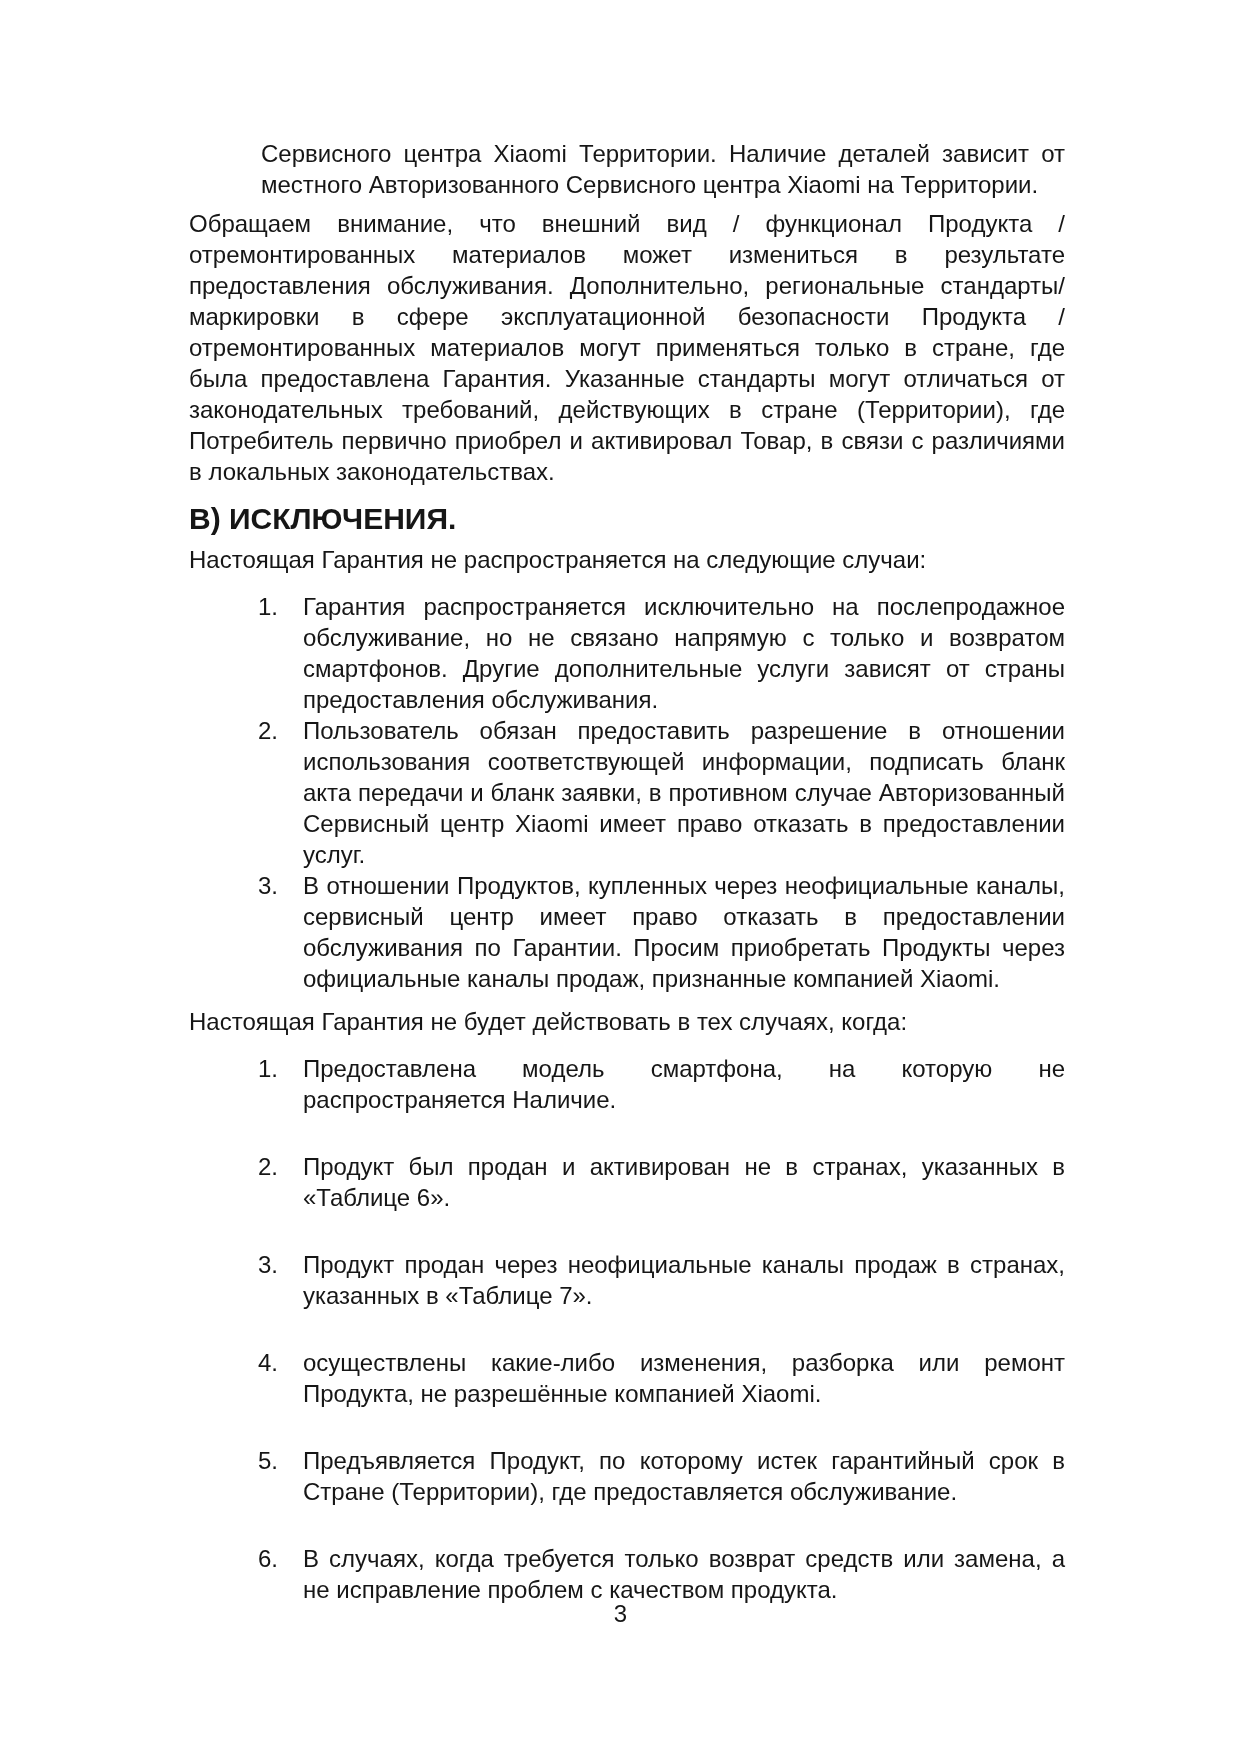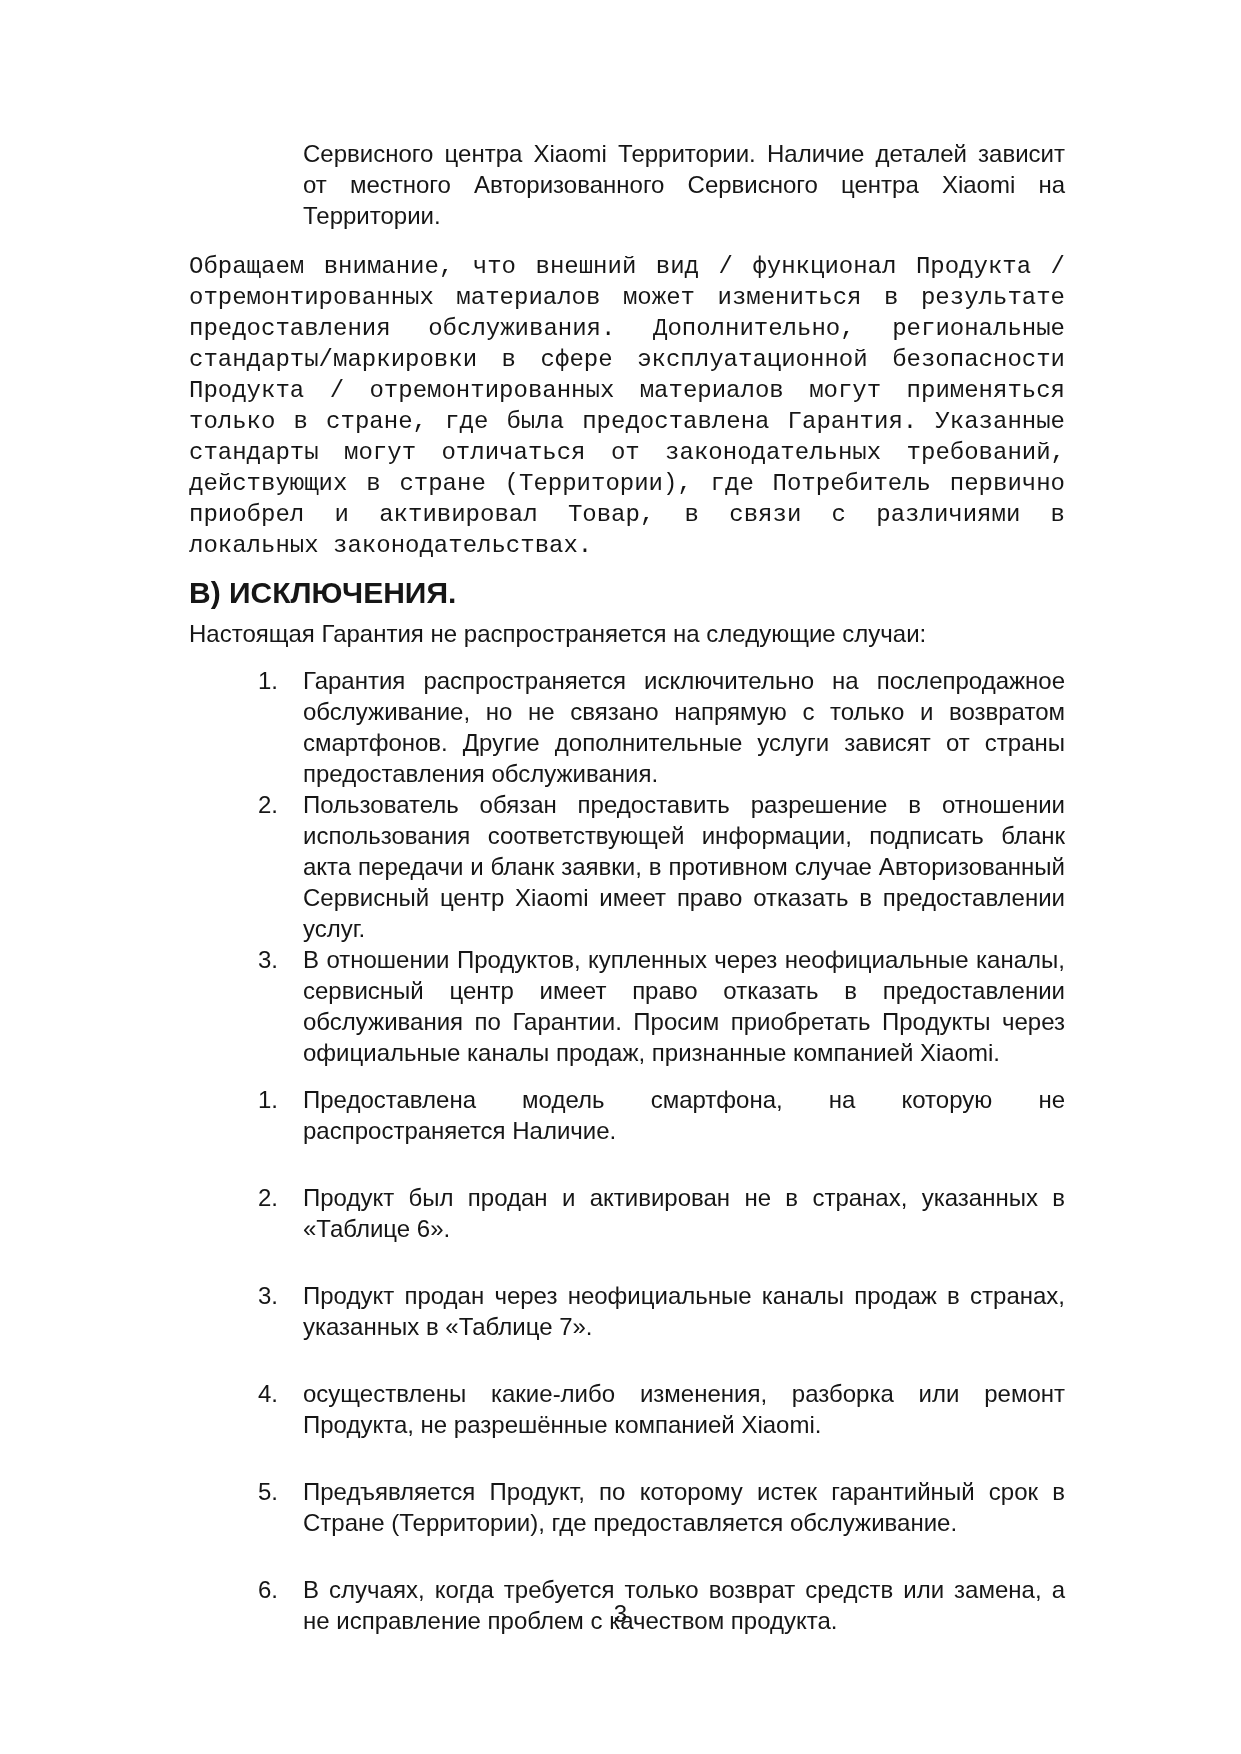--- a/index.html
+++ b/index.html
@@ -19,25 +19,24 @@
     font-size: 24px;
     line-height: 31px;
     color: #161616;
     overflow: hidden;
   }
   .para {
     margin: 0;
     text-align: justify;
   }
   .hang {
-    margin-left: 114px;
+    margin-left: 72px;
   }
   .notice {
-    margin-top: 20px;
-    font-family: Liberation Mono, monospace;
+    margin-top: 8px;
   }
   .heading {
     margin: 16px 0 0 0;
     font-size: 30px;
     line-height: 31px;
     font-weight: bold;
     text-align: left;
   }
   .lead {
     margin-top: 10px;
@@ -93,20 +92,21 @@
   <h2 class="heading">В) ИСКЛЮЧЕНИЯ.</h2>
 
   <p class="para lead">Настоящая Гарантия не распространяется на следующие случаи:</p>
 
   <ol class="list list-tight">
     <li>Гарантия распространяется исключительно на послепродажное обслуживание, но не связано напрямую с только и возвратом смартфонов. Другие дополнительные услуги зависят от страны предоставления обслуживания.</li>
     <li>Пользователь обязан предоставить разрешение в отношении использования соответствующей информации, подписать бланк акта передачи и бланк заявки, в противном случае Авторизованный Сервисный центр Xiaomi имеет право отказать в предоставлении услуг.</li>
     <li>В отношении Продуктов, купленных через неофициальные каналы, сервисный центр имеет право отказать в предоставлении обслуживания по Гарантии. Просим приобретать Продукты через официальные каналы продаж, признанные компанией Xiaomi.</li>
   </ol>
 
+  <p class="para lead2">Настоящая Гарантия не будет действовать в тех случаях, когда:</p>
 
   <ol class="list list-spaced">
     <li>Предоставлена модель смартфона, на которую не распространяется Наличие.</li>
     <li>Продукт был продан и активирован не в странах, указанных в «Таблице 6».</li>
     <li>Продукт продан через неофициальные каналы продаж в странах, указанных в «Таблице 7».</li>
     <li>осуществлены какие-либо изменения, разборка или ремонт Продукта, не разрешённые компанией Xiaomi.</li>
     <li>Предъявляется Продукт, по которому истек гарантийный срок в Стране (Территории), где предоставляется обслуживание.</li>
     <li>В случаях, когда требуется только возврат средств или замена, а не исправление проблем с качеством продукта.</li>
   </ol>
 

